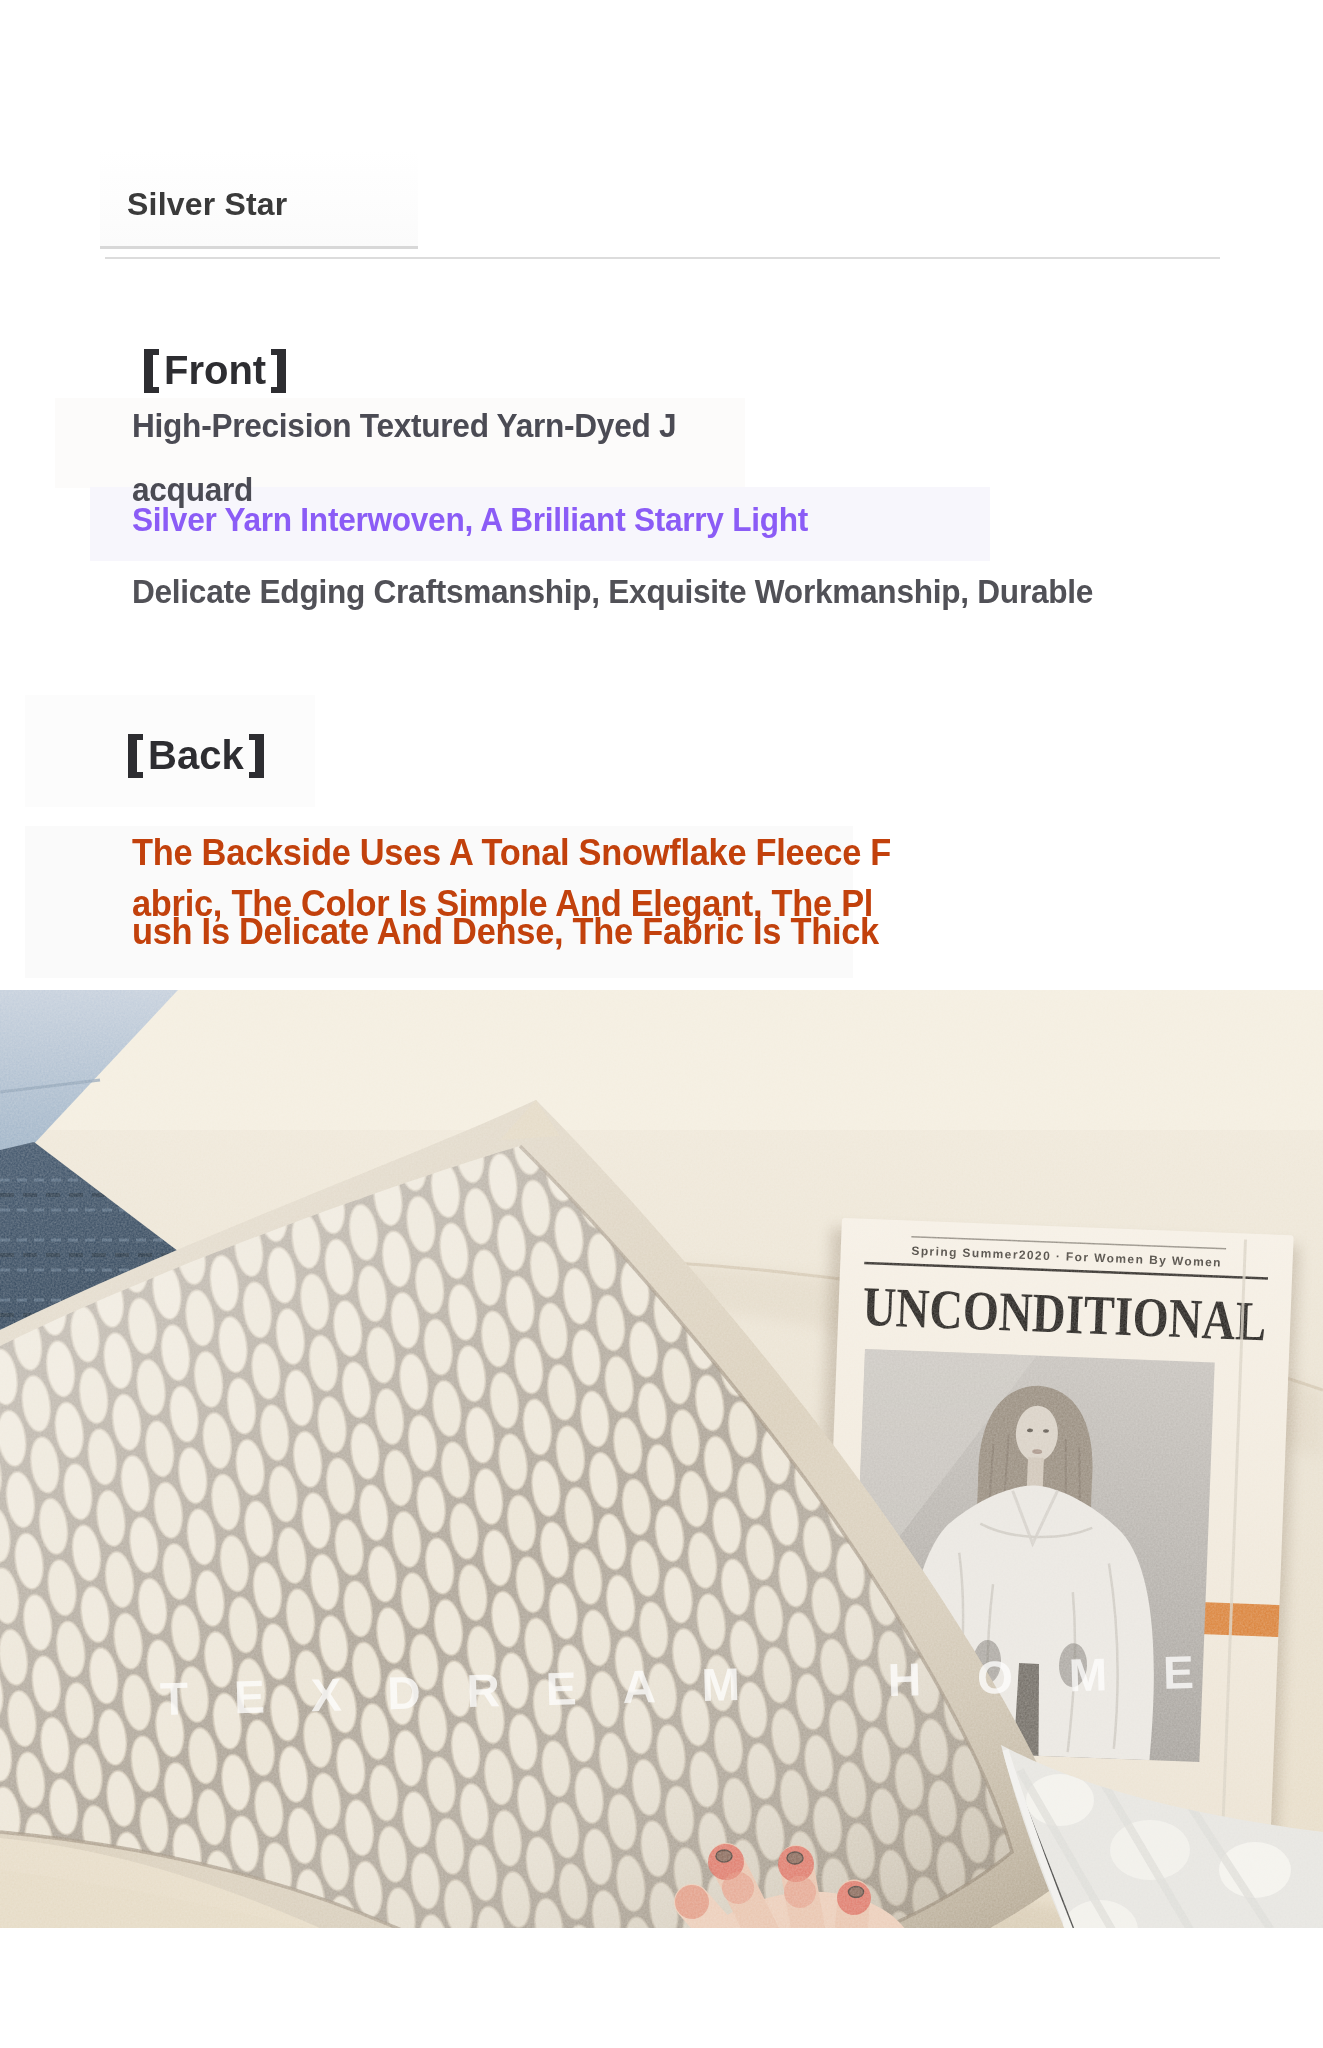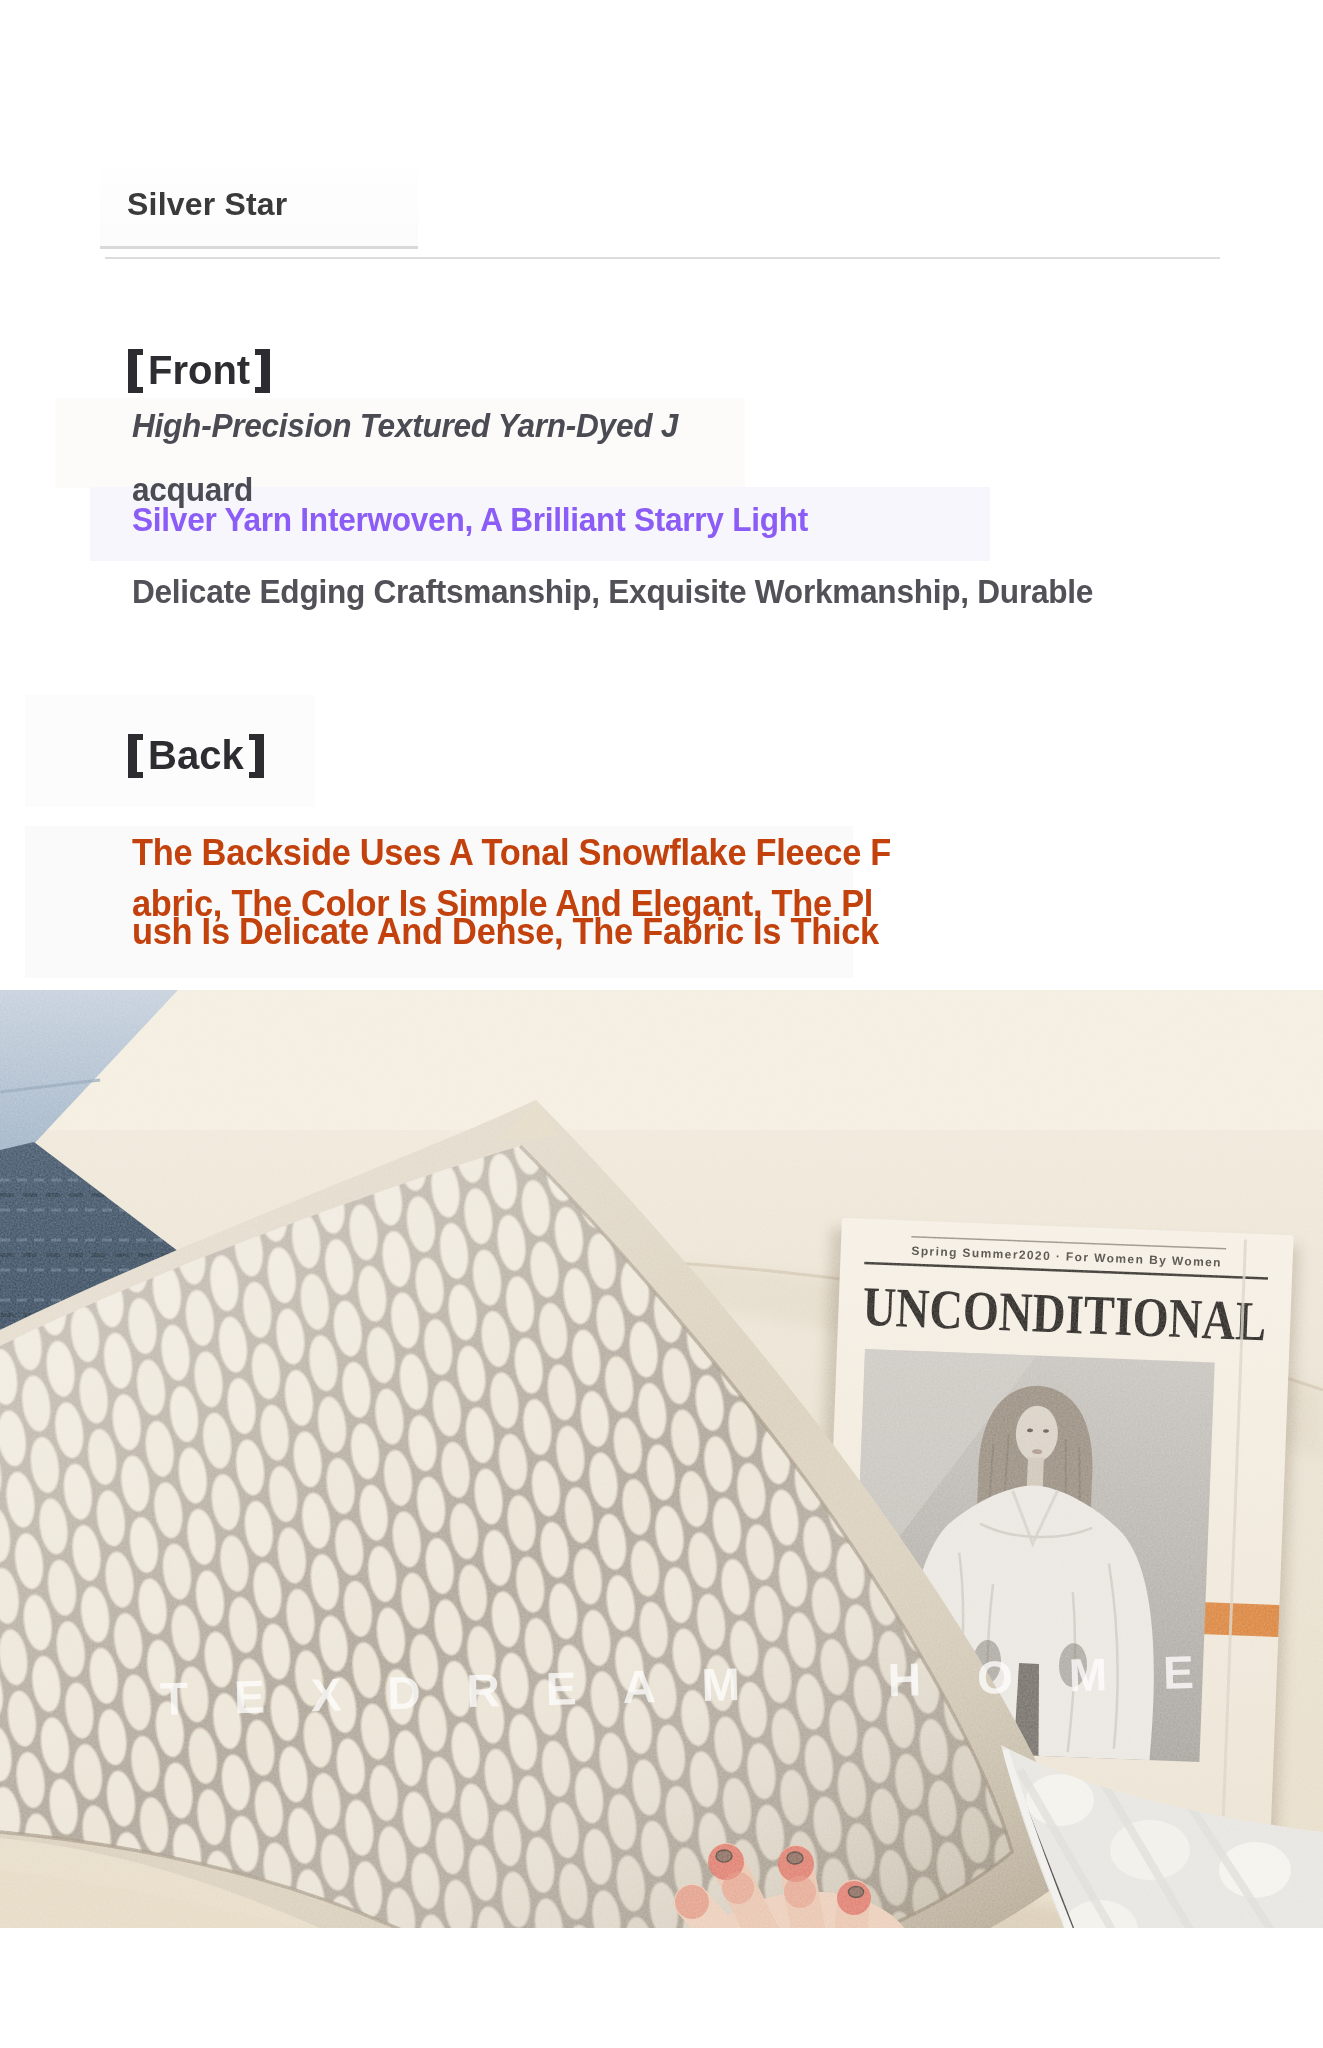--- a/index.html
+++ b/index.html
@@ -14,23 +14,23 @@
   #front-par-tile{left:55px;top:398px;width:690px;height:90px;background:#fcfbfa;}
   #lavender-tile{left:90px;top:487px;width:900px;height:74px;background:#f7f6fc;}
   #back-head-tile{left:25px;top:695px;width:290px;height:112px;background:#fcfcfc;}
   #back-par-tile{left:25px;top:826px;width:828px;height:152px;background:#fafafa;}
   .sec-heading{display:flex;align-items:center;font-size:40px;font-weight:800;color:#2d2d31;}
   .hbr{display:inline-block;width:15px;height:44px;box-sizing:border-box;}
   .hbr-l{border-left:9px solid #2d2d31;border-top:6px solid #2d2d31;border-bottom:6px solid #2d2d31;margin-right:5px;}
   .hbr-r{border-right:9px solid #2d2d31;border-top:6px solid #2d2d31;border-bottom:6px solid #2d2d31;margin-left:5px;}
   .body-line{position:absolute;left:132px;font-size:34px;font-weight:bold;color:#4b4b54;white-space:nowrap;}
   .squeeze{display:inline-block;transform:scaleX(.93);transform-origin:left center;letter-spacing:-.3px;}
-  #front-heading{left:128px;top:348px;}
+  #front-heading{left:144px;top:348px;}
   #back-heading{left:128px;top:733px;text-align:center;}
-  #front-line1{top:406px;font-style:italic;}
+  #front-line1{top:406px;}
   #front-line2{top:470px;}
   #front-highlight{top:500px;color:#8b5cf6;}
   #front-detail{top:572px;color:#515157;}
   .back-line{position:absolute;left:132px;font-size:37px;font-weight:bold;color:#c2410c;white-space:nowrap;}
   #back-line1{top:832px;}
   #back-line2{top:883px;}
   #back-line3{top:911px;}
   #photo{position:absolute;left:0;top:990px;width:1323px;height:1058px;}
   svg text{font-family:"Liberation Sans",sans-serif;}
   .masthead{font-family:"Liberation Serif",serif;font-weight:bold;fill:#201d1a;}

